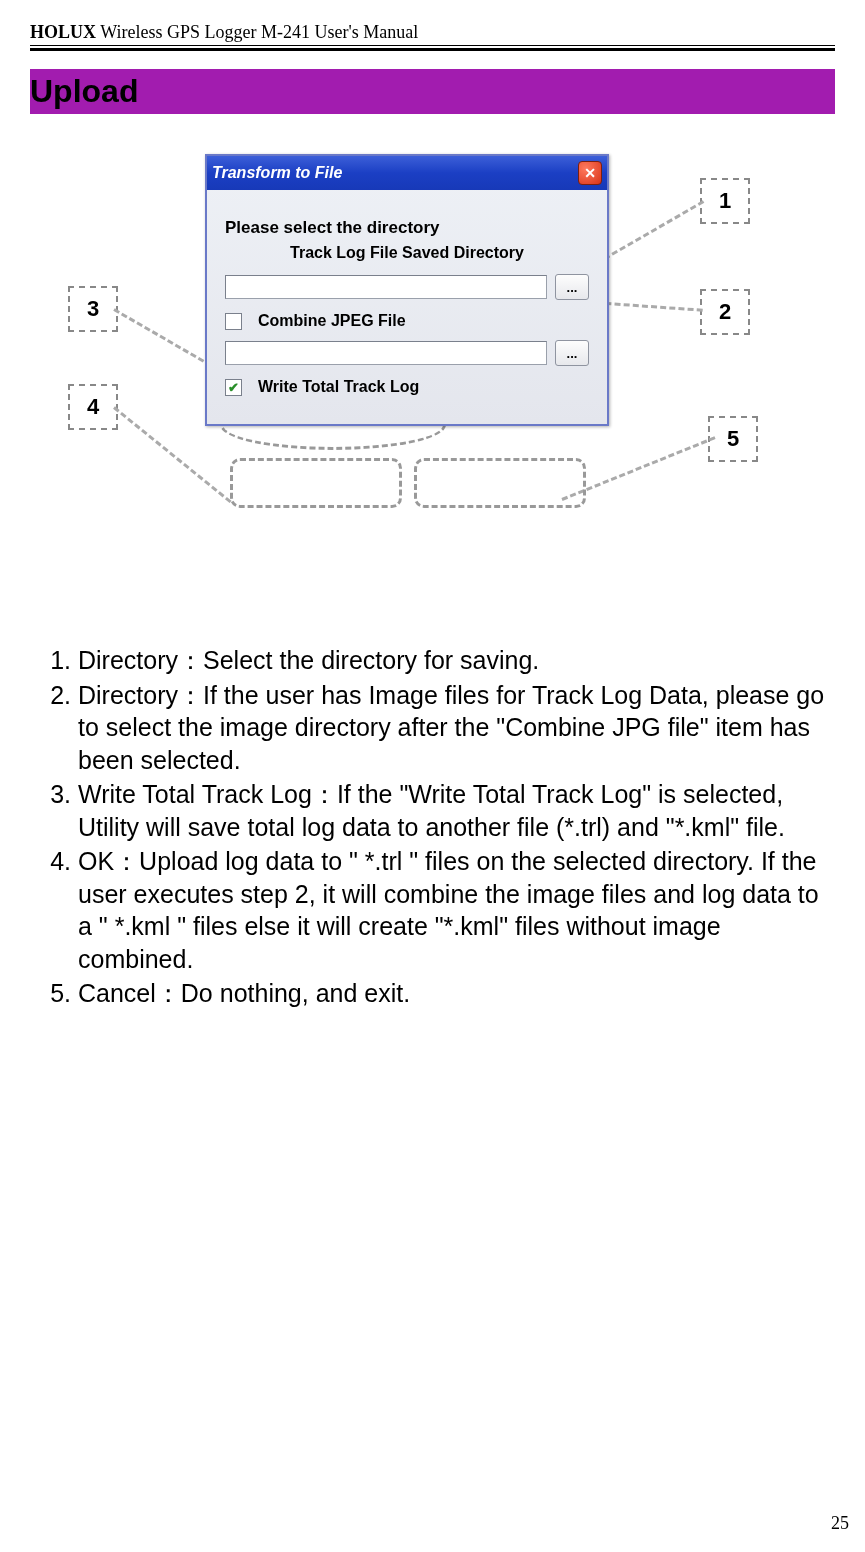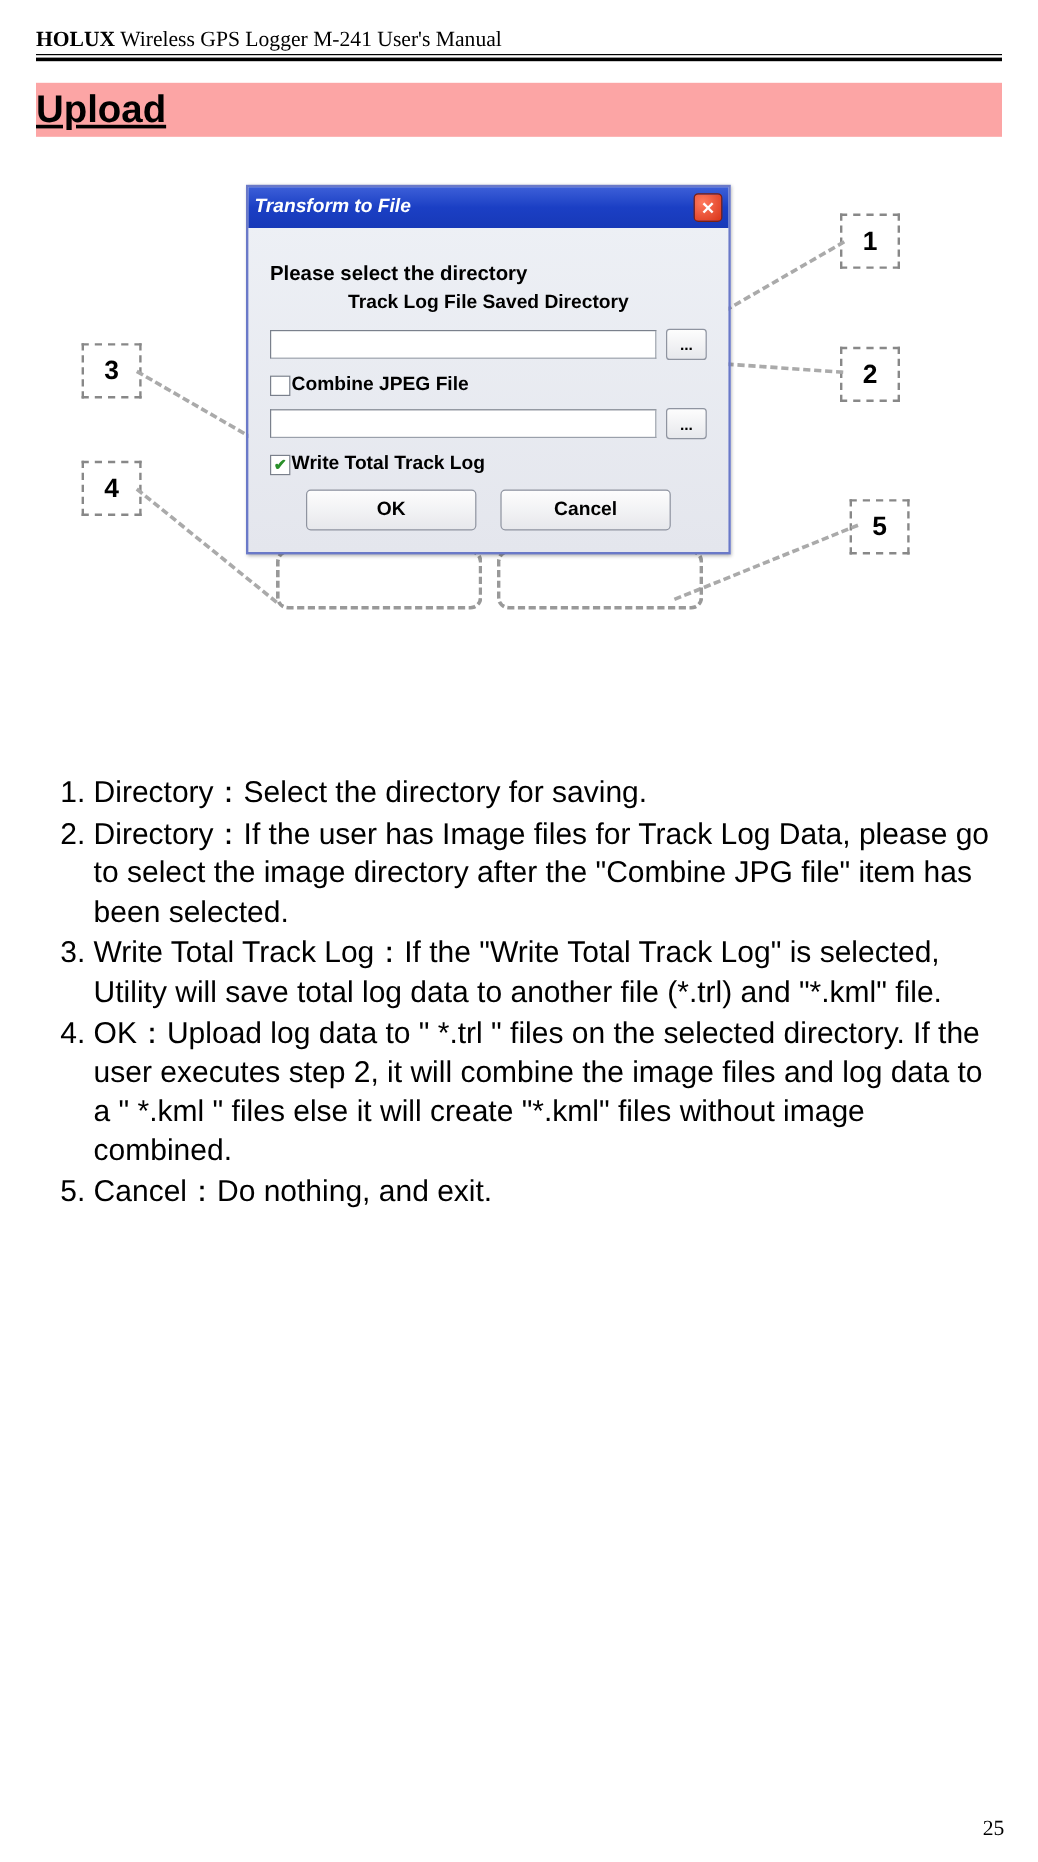--- a/index.html
+++ b/index.html
@@ -24,24 +24,23 @@
   .header-rule {
     border-bottom: 3px solid #000;
     border-top: 1px solid #000;
     height: 2px;
     margin-top: 2px;
   }
   .section-title {
     font-family: Arial, sans-serif;
     font-size: 32px;
     font-weight: bold;
-    background: #fca5a5;
+    background: #a21caf;
     padding: 4px 6px 4px 0;
     margin-top: 18px;
-    text-decoration: underline;
   }
   .figure-area {
     position: relative;
     height: 480px;
     margin-top: 40px;
   }
   .dialog {
     position: absolute;
     left: 175px;
     top: 0;
@@ -102,21 +101,21 @@
     width: 32px;
     height: 24px;
     background: linear-gradient(#fdfdfd,#e7e8ec);
     border: 1px solid #8f94a0;
     border-radius: 3px;
     font-weight: bold;
     font-family: Arial;
     font-size: 13px;
     display:flex;align-items:center;justify-content:center;
   }
-  .chk-row { display:flex; align-items:center; gap:1px; font-size:16px; margin-bottom:10px; }
+  .chk-row { display:flex; align-items:center; gap:16px; font-size:16px; margin-bottom:10px; }
   .chk {
     width:15px;height:15px;border:1px solid #7a808c;background:#fff;display:inline-flex;align-items:center;justify-content:center;font-size:13px;color:#2a8f2a;
   }
   .chk.checked::after{content:"✔";}
   .btn-row{display:flex;gap:20px;justify-content:center;margin-top:12px;}
   .dlg-btn{
     width:140px;height:32px;background:linear-gradient(#fdfdfd,#e7e8ec);
     border:1px solid #8f94a0;border-radius:4px;font-weight:bold;font-size:16px;
     display:flex;align-items:center;justify-content:center;font-family:Arial;
   }
@@ -146,21 +145,21 @@
   .instructions{
     font-family:Arial,sans-serif;
     font-size:25px;
     line-height:1.3;
     margin-top:10px;
   }
   .instructions ol{padding-left:48px;margin:0;}
   .instructions li{margin-bottom:2px;}
 
   .page-num{
-    position:absolute;bottom:18px;right:28px;font-size:18px;font-family:"Times New Roman",serif;margin-top:44px;
+    position:absolute;bottom:18px;right:16px;font-size:18px;font-family:"Times New Roman",serif;margin-top:44px;
   }
 </style>
 </head>
 <body>
 
 <div class="page">
   <div class="header-line">
     <b>HOLUX</b><span> Wireless GPS Logger M-241 User's Manual</span>
   </div>
   <div class="header-rule"></div>
@@ -209,24 +208,20 @@
         <div class="row">
           <div class="text-input"></div>
           <div class="browse-btn">...</div>
         </div>
 
         <div class="chk-row">
           <span class="chk checked"></span>
           <span>Write Total Track Log</span>
         </div>
 
-        <div class="btn-row">
-          <div class="dlg-btn">OK</div>
-          <div class="dlg-btn">Cancel</div>
-        </div>
       </div>
     </div>
 
   </div>
 
   <div class="instructions">
     <ol>
       <li>Directory：Select the directory for saving.</li>
       <li>Directory：If the user has Image files for Track Log Data, please go to select the image directory after the "Combine JPG file" item has been selected.</li>
       <li>Write Total Track Log：If the "Write Total Track Log" is selected, Utility will save total log data to another file (*.trl) and "*.kml" file.</li>

